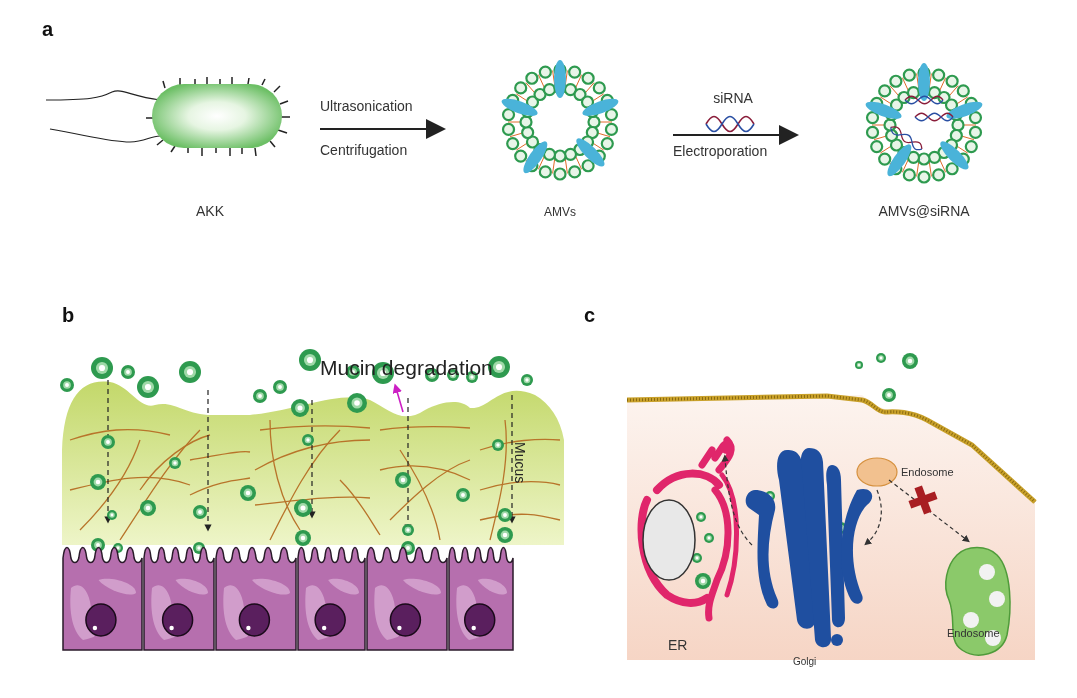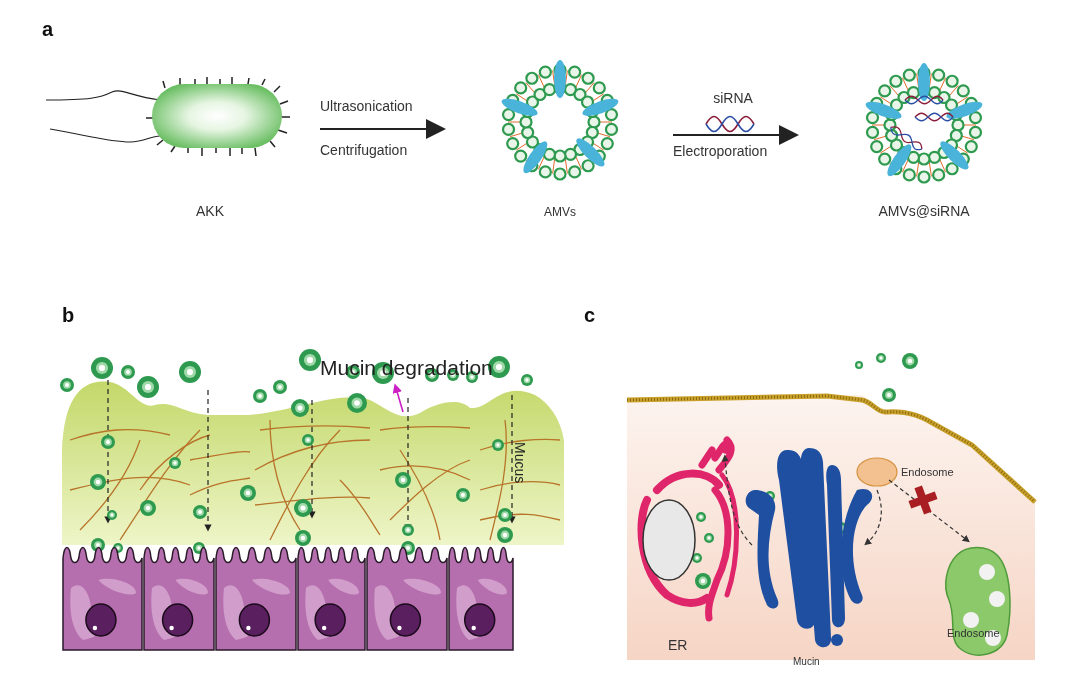--- a/index.html
+++ b/index.html
@@ -550,14 +550,14 @@
   <g>
     <path d="M330,205 C340,195 360,195 370,205 C385,220 385,260 380,285 C375,305 350,310 335,300 C320,290 330,270 322,250 C315,235 320,215 330,205 Z" fill="#8bc96a" stroke="#4f9b3a" stroke-width="1.5"></path>
     <circle cx="360" cy="222" r="8" fill="#f2f2f2"></circle>
     <circle cx="370" cy="249" r="8" fill="#f2f2f2"></circle>
     <circle cx="344" cy="270" r="8" fill="#f2f2f2"></circle>
     <circle cx="366" cy="288" r="8" fill="#f2f2f2"></circle>
   </g>
 </svg>
 <div class="lbl" style="left:901px;top:466px;font-size:11px;">Endosome</div>
 <div class="lbl" style="left:668px;top:637px;font-size:14px;">ER</div>
-<div class="lbl" style="left:793px;top:656px;font-size:10px;">Mucin</div>
+<div class="lbl" style="left:793px;top:656px;font-size:10px;">Golgi</div>
 <div class="lbl" style="left:947px;top:627px;font-size:11px;">Endosome</div>
 
 </body></html>

